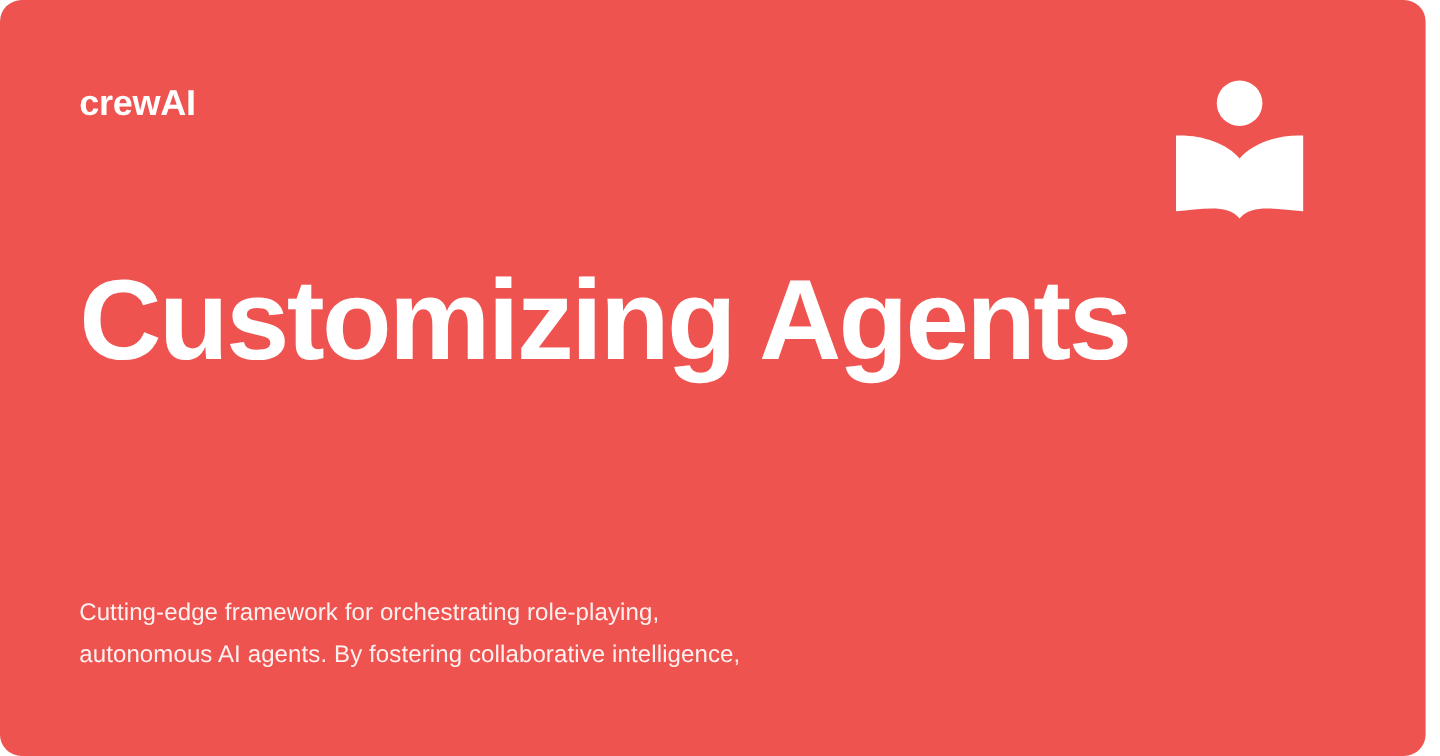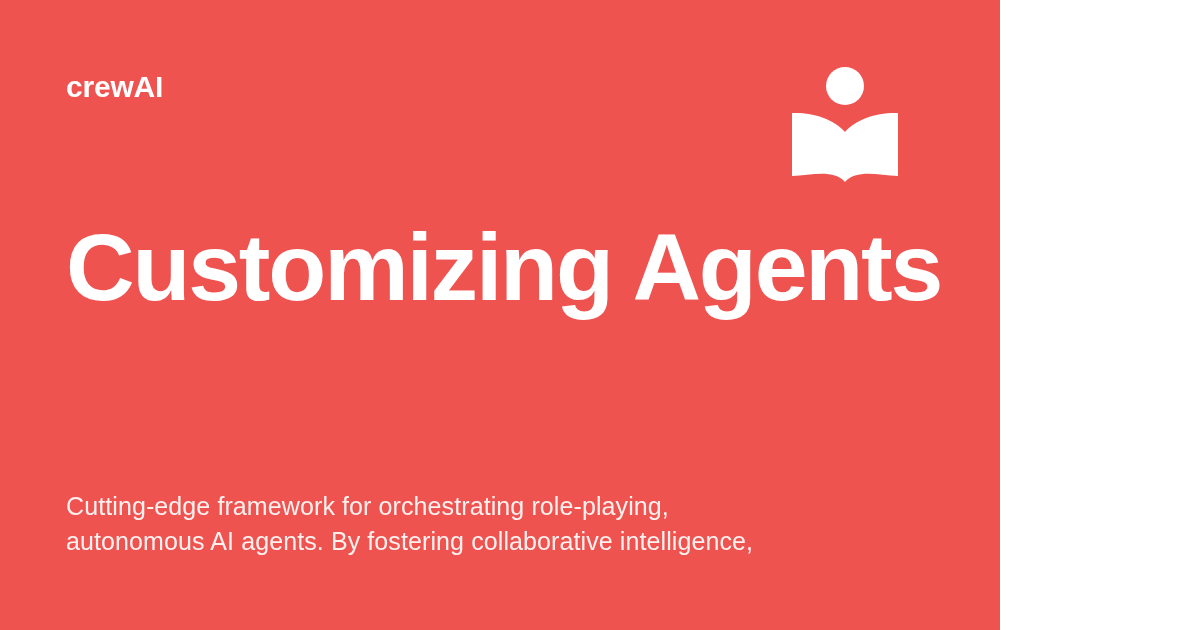--- a/index.html
+++ b/index.html
@@ -7,25 +7,26 @@
     padding: 0;
   }
   body {
     width: 1200px;
     height: 630px;
     overflow: hidden;
     font-family: "Liberation Sans", sans-serif;
   }
   .og-card {
     position: relative;
-    width: 1000px;
+    width: 1188px;
     height: 630px;
     background: #ef5350;
     box-sizing: border-box;
     overflow: hidden;
+    border-radius: 18px;
   }
   .brand-row {
     position: absolute;
     top: 70px;
     left: 66px;
     right: 66px;
     height: 40px;
   }
   .brand-name {
     font-family: "Liberation Sans", sans-serif;
@@ -60,21 +61,21 @@
     letter-spacing: -2.2px;
     color: #ffffff;
     white-space: pre-line;
   }
   .page-subtitle {
     position: absolute;
     left: 66px;
     bottom: 46px;
     width: 900px;
     font-family: "Liberation Sans", sans-serif;
-    font-size: 25px;
+    font-size: 20px;
     font-weight: 400;
     line-height: 35px;
     letter-spacing: 0.1px;
     color: #fdf1f0;
     white-space: pre-line;
   }
 </style>
 </head>
 <body>
 

